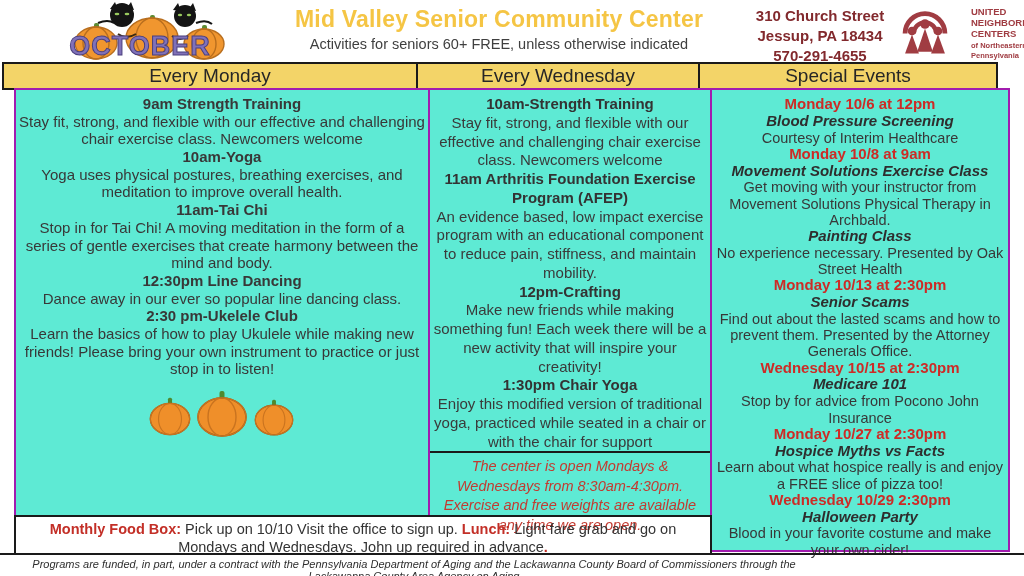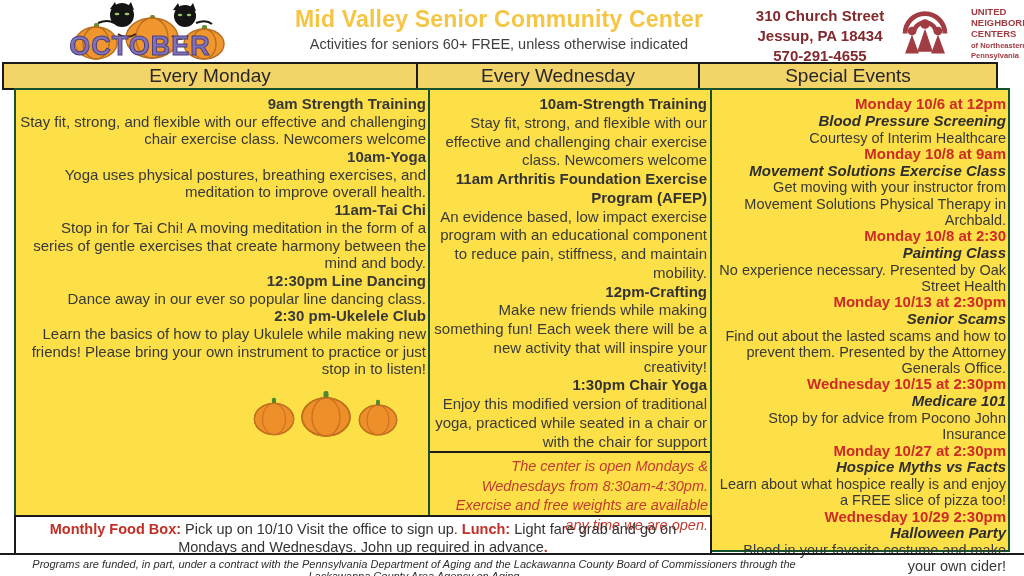--- a/index.html
+++ b/index.html
@@ -35,21 +35,21 @@
   }
   .bar-cell {
     display: flex; align-items: center; justify-content: center;
     font-size: 19px; color: #262626; border-right: 2px solid #1a1a1a;
   }
   .bar-cell:nth-child(1) { width: 414px; }
   .bar-cell:nth-child(2) { width: 282px; }
   .bar-cell:nth-child(3) { flex: 1; border-right: none; }
 
   
-  .col { position: absolute; border: 2px solid #14532d; background: #fde047; text-align: right; }
+  .col { position: absolute; border: 2px solid #a21caf; background: #5eead4; text-align: center; }
   .col-monday    { left: 14px;  top: 88px; width: 416px; height: 429px; padding: 5px 2px; }
   .col-wednesday { left: 428px; top: 88px; width: 284px; height: 429px; padding: 5px 3px 70px; }
   .col-special   { left: 710px; top: 88px; width: 300px; height: 464px; padding: 6px 2px; }
 
   .col-monday .ev-title { font-weight: bold; font-size: 15px; line-height: 1.18; color: #383838; }
   .col-monday .ev-desc  { font-size: 15px; line-height: 1.18; color: #383838; }
 
   .col-wednesday .ev-title { font-weight: bold; font-size: 15px; line-height: 1.25; color: #333; }
   .col-wednesday .ev-desc  { font-size: 15px; line-height: 1.25; color: #3a3a3a; }
 
@@ -223,21 +223,20 @@
     <div class="se-date">Monday 10/6 at 12pm</div>
     <div class="se-title">Blood Pressure Screening</div>
     <div class="se-desc">Courtesy of Interim Healthcare</div>
   </div>
   <div>
     <div class="se-date">Monday 10/8 at 9am</div>
     <div class="se-title">Movement Solutions Exercise Class</div>
     <div class="se-desc">Get moving with your instructor from Movement Solutions Physical Therapy in Archbald.</div>
   </div>
   <div>
-    <div class="se-date">Monday 10/8 at 2:30</div>
     <div class="se-title">Painting Class</div>
     <div class="se-desc">No experience necessary. Presented by Oak Street Health</div>
   </div>
   <div>
     <div class="se-date">Monday 10/13 at 2:30pm</div>
     <div class="se-title">Senior Scams</div>
     <div class="se-desc">Find out about the lasted scams and how to prevent them. Presented by the Attorney Generals Office.</div>
   </div>
   <div>
     <div class="se-date">Wednesday 10/15 at 2:30pm</div>

